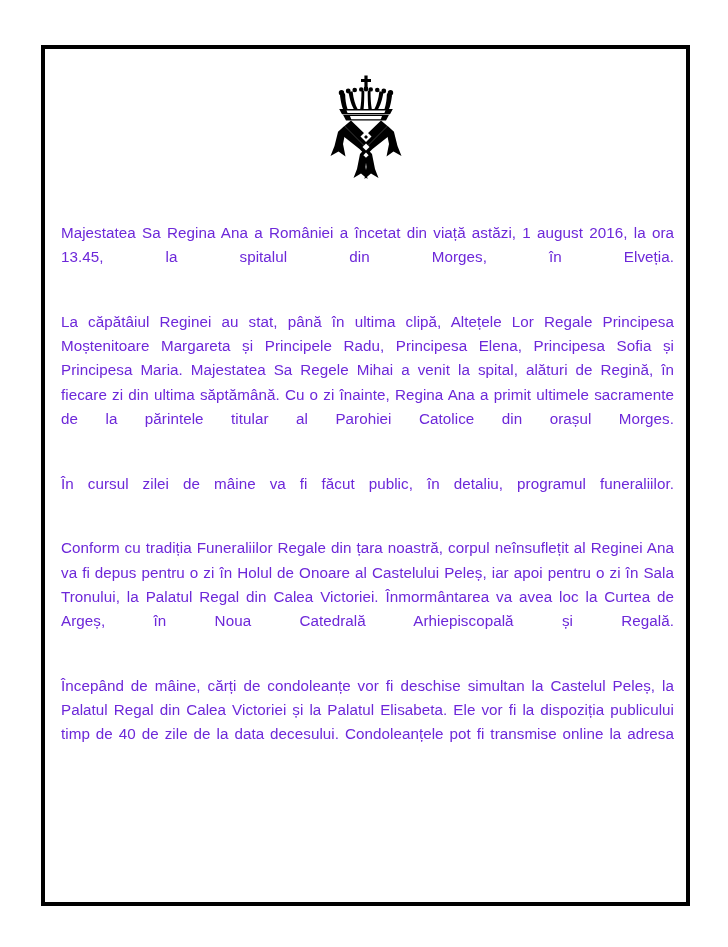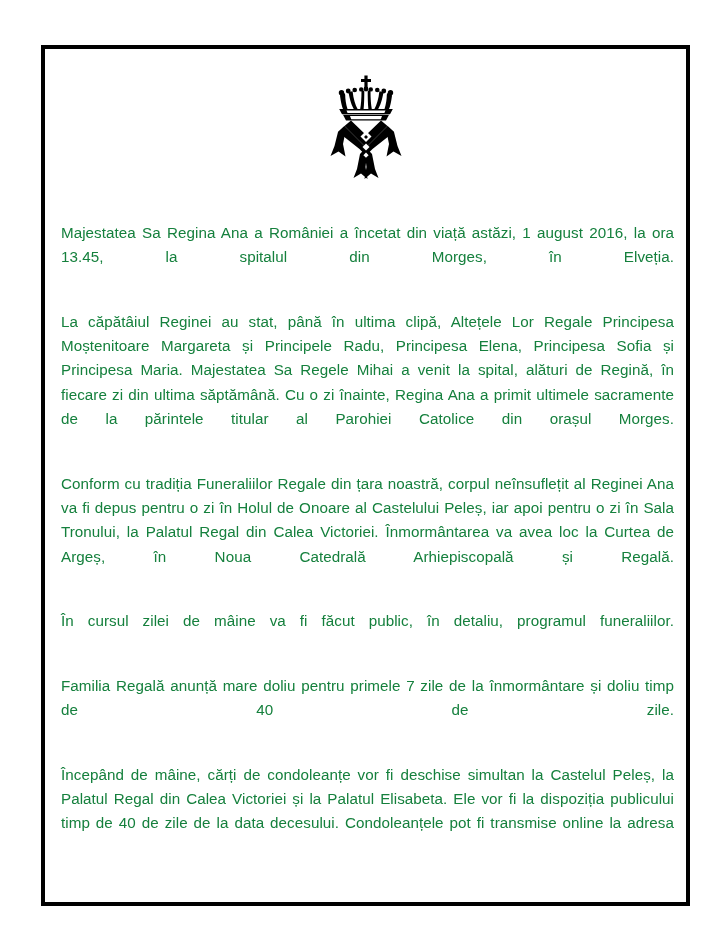--- a/index.html
+++ b/index.html
@@ -55,21 +55,21 @@
     left: 16px;
     top: 172px;
     width: 613px;
     box-sizing: border-box;
   }
 
   p.para {
     margin: 0 0 16px 0;
     font-size: 15.2px;
     line-height: 24.3px;
-    color: #15803d;
+    color: #6d28d9;
     text-align: justify;
     text-justify: inter-word;
     -webkit-hyphens: none;
     hyphens: none;
     letter-spacing: 0.05px;
   }
   p.para:last-child {
     margin-bottom: 0;
   }
   
@@ -183,25 +183,24 @@
         </g>
       </svg>
     </div>
 
     <div class="body-text">
 
       <p class="para">Majestatea Sa Regina Ana a României a încetat din viață astăzi, 1 august 2016, la ora 13.45, la spitalul din Morges, în Elveția.</p>
 
       <p class="para">La căpătâiul Reginei au stat, până în ultima clipă, Altețele Lor Regale Principesa Moștenitoare Margareta și Principele Radu, Principesa Elena, Principesa Sofia și Principesa Maria. Majestatea Sa Regele Mihai a venit la spital, alături de Regină, în fiecare zi din ultima săptămână. Cu o zi înainte, Regina Ana a primit ultimele sacramente de la părintele titular al Parohiei Catolice din orașul Morges.</p>
 
+      <p class="para">În cursul zilei de mâine va fi făcut public, în detaliu, programul funeraliilor.</p>
+
       <p class="para">Conform cu tradiția Funeraliilor Regale din țara noastră, corpul neînsuflețit al Reginei Ana va fi depus pentru o zi în Holul de Onoare al Castelului Peleș, iar apoi pentru o zi în Sala Tronului, la Palatul Regal din Calea Victoriei. Înmormântarea va avea loc la Curtea de Argeș, în Noua Catedrală Arhiepiscopală și Regală.</p>
 
-      <p class="para">În cursul zilei de mâine va fi făcut public, în detaliu, programul funeraliilor.</p>
-
-
-      <p class="para">Familia Regală anunță mare doliu pentru primele 7 zile de la înmormântare și doliu timp de 40 de zile.</p>
+
 
       <p class="para"><span>Începând de mâine, cărți de condoleanțe vor fi deschise simultan la Castelul Peleș, la Palatul Regal din Calea Victoriei și la Palatul Elisabeta. Ele vor fi la dispoziția publicului timp de 40 de zile de la data decesului. Condoleanțele pot fi transmise online la adresa </span></p>
 
     </div>
 
   </div>
 </div>
 
 </body></html>

